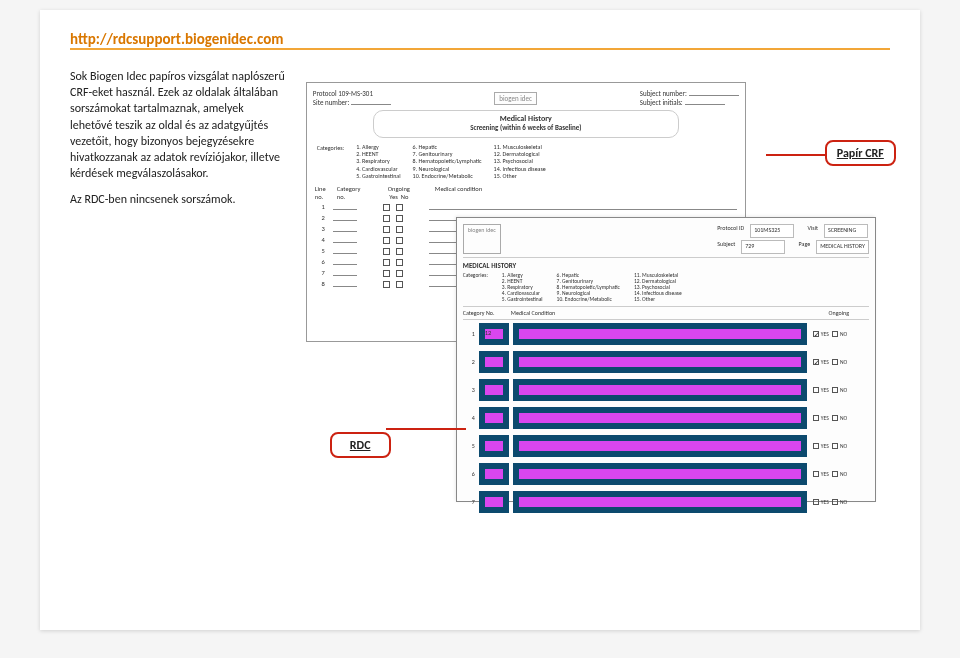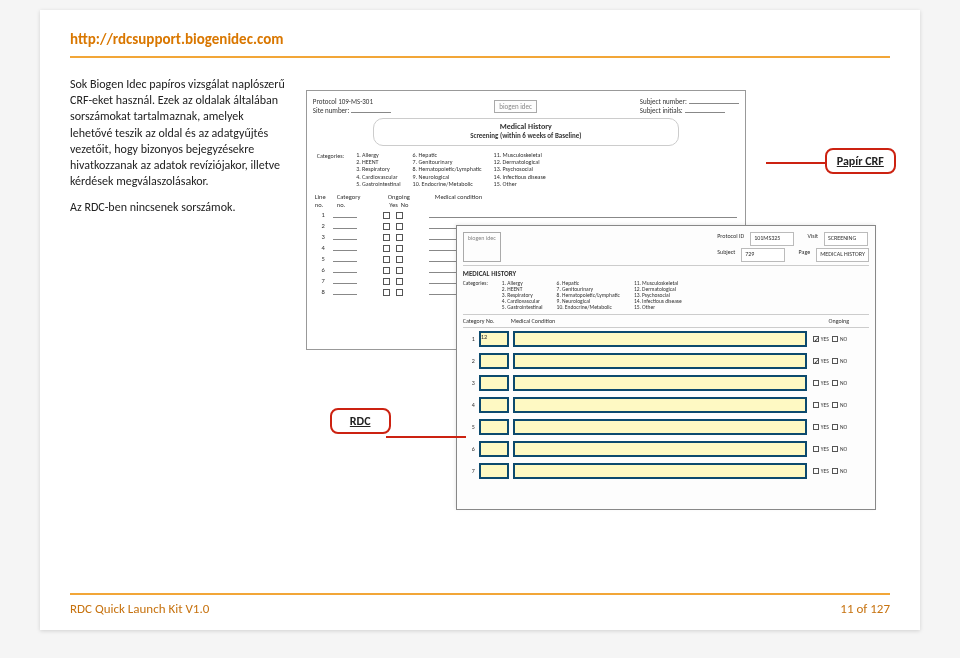--- a/index.html
+++ b/index.html
@@ -17,21 +17,21 @@
     width: 880px;
     height: 620px;
     background: #fff;
     box-shadow: 0 1px 4px rgba(0,0,0,0.15);
     padding: 20px 30px;
   }
   .header-link {
     color: #d97700;
     font-weight: bold;
     font-size: 15px;
-    margin-bottom: 8px;
+    margin-bottom: 0;
   }
   .header-rule {
     border-bottom: 2px solid #f2a638;
     margin-bottom: 18px;
   }
   .content {
     display: flex;
     gap: 18px;
   }
   .leftcol {
@@ -100,39 +100,39 @@
   .rdc-kv .v { border:1px solid #bbb; background:#fff; padding:0 3px; min-width:44px; display:inline-block; height:14px; line-height:10px;}
   .rdc-section { font-weight:bold; font-size:7px; margin:3px 0 2px; }
   .rdc-cats { display:flex; gap:14px; font-size:5.5px; margin-bottom:4px;}
   .rdc-cats ul { list-style:none;}
   .rdc-table-head { display:flex; font-size:6px; border-top:1px solid #ccc; border-bottom:1px solid #ccc; padding:2px 0; margin-bottom:3px;}
   .rth1 { width:48px;}
   .rth2 { flex:1;}
   .rth3 { width:60px; text-align:center;}
   .rdc-row { display:flex; align-items:center; margin-bottom:6px; gap:4px;}
   .rdc-row .num { width:12px; font-size:6px; text-align:right;}
-  .rdc-row .inp { border:2px solid #0c4a6e; background:#fef9c3; height:16px;}
+  .rdc-row .inp { border:6px solid #0c4a6e; background:#d946ef; height:22px;}
   .rdc-row .inp.cat { width:30px;}
   .rdc-row .inp.cond { flex:1;}
   .rdc-row .yn { width:58px; font-size:5.5px; text-align:left; white-space:nowrap;}
   .rdc-row .yn .chk { width:6px; height:6px;}
 
   
   .callout {
     position:absolute;
     border:2px solid #c21;
     border-radius:8px;
     background:#fff;
     font-size:12px; font-weight:bold;
     padding:4px 10px;
     color:#222;
     text-decoration:underline;
   }
   .callout.papir { right:-30px; top:58px; }
-  .callout.rdc { left:24px; top:318px; padding:4px 18px; }
+  .callout.rdc { left:24px; top:350px; padding:4px 18px; }
   .callout-line { position:absolute; background:#c21; }
   .cl1 { right:40px; top:72px; width:60px; height:2px; }
   .cl2 { left:80px; top:346px; width:80px; height:2px; }
 
   .footer {
     position:absolute;
     left:30px; right:30px; bottom:14px;
     display:flex; justify-content:space-between;
     font-size:13px; color:#c77310; font-weight:500;
     border-top:2px solid #f2a638;
@@ -339,17 +339,13 @@
 
         <div class="callout-line cl1"></div>
         <div class="callout papir">Papír CRF</div>
         <div class="callout-line cl2"></div>
         <div class="callout rdc">RDC</div>
 
       </div>
     </div>
   </div>
 
-  <div class="footer">
-    <span>RDC Quick Launch Kit V1.0</span>
-    <span>11 of 127</span>
-  </div>
 </div>
 
 </body></html>

